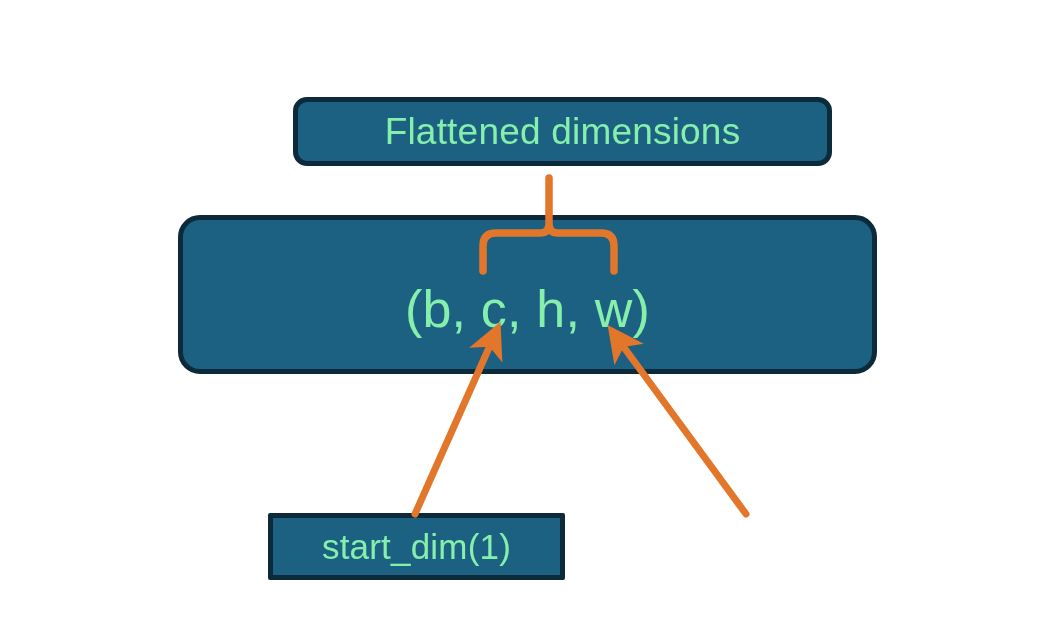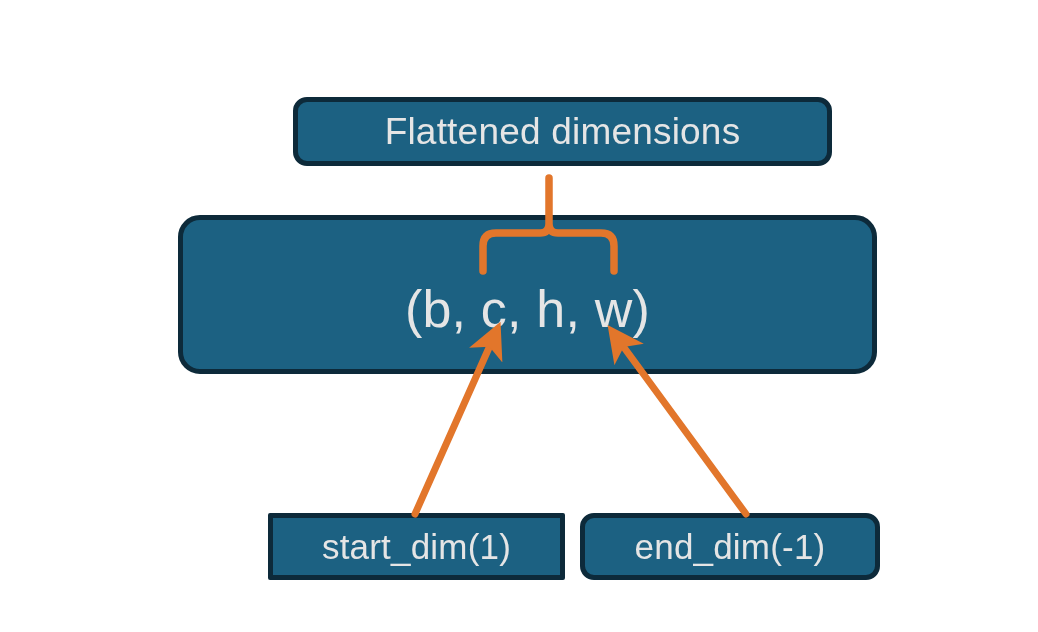--- a/index.html
+++ b/index.html
@@ -19,21 +19,21 @@
   }
   .node-box {
     position: absolute;
     box-sizing: border-box;
     background: #1c6182;
     border: 5px solid #0d2a3a;
     border-radius: 16px;
     display: flex;
     align-items: center;
     justify-content: center;
-    color: #e5e5e5;
+    color: #86efac;
     font-weight: 400;
     letter-spacing: 0.2px;
     z-index: 2;
   }
   #box-flattened {
     left: 293px;
     top: 97px;
     width: 539px;
     height: 69px;
     font-size: 37px;
@@ -89,23 +89,20 @@
   </div>
 
   <div class="node-box" id="box-shape">
     <span class="shape-label">(b, c, h, w)</span>
   </div>
 
   <div class="node-box" id="box-startdim">
     <span class="shape-label">start_dim(1)</span>
   </div>
 
-  <div class="node-box" id="box-enddim">
-    <span class="shape-label">end_dim(-1)</span>
-  </div>
 
   <svg id="overlay-svg" viewBox="0 0 1038 632">
     <defs>
       <marker id="arrowhead" markerWidth="5.2" markerHeight="5.2" refX="2.2" refY="2.6" orient="auto" markerUnits="strokeWidth">
         <path d="M 0 0 L 5.2 2.6 L 0 5.2 L 1.3 2.6 Z" fill="#e2762b"></path>
       </marker>
     </defs>
 
     <path d="M 483 271
              L 483 246

